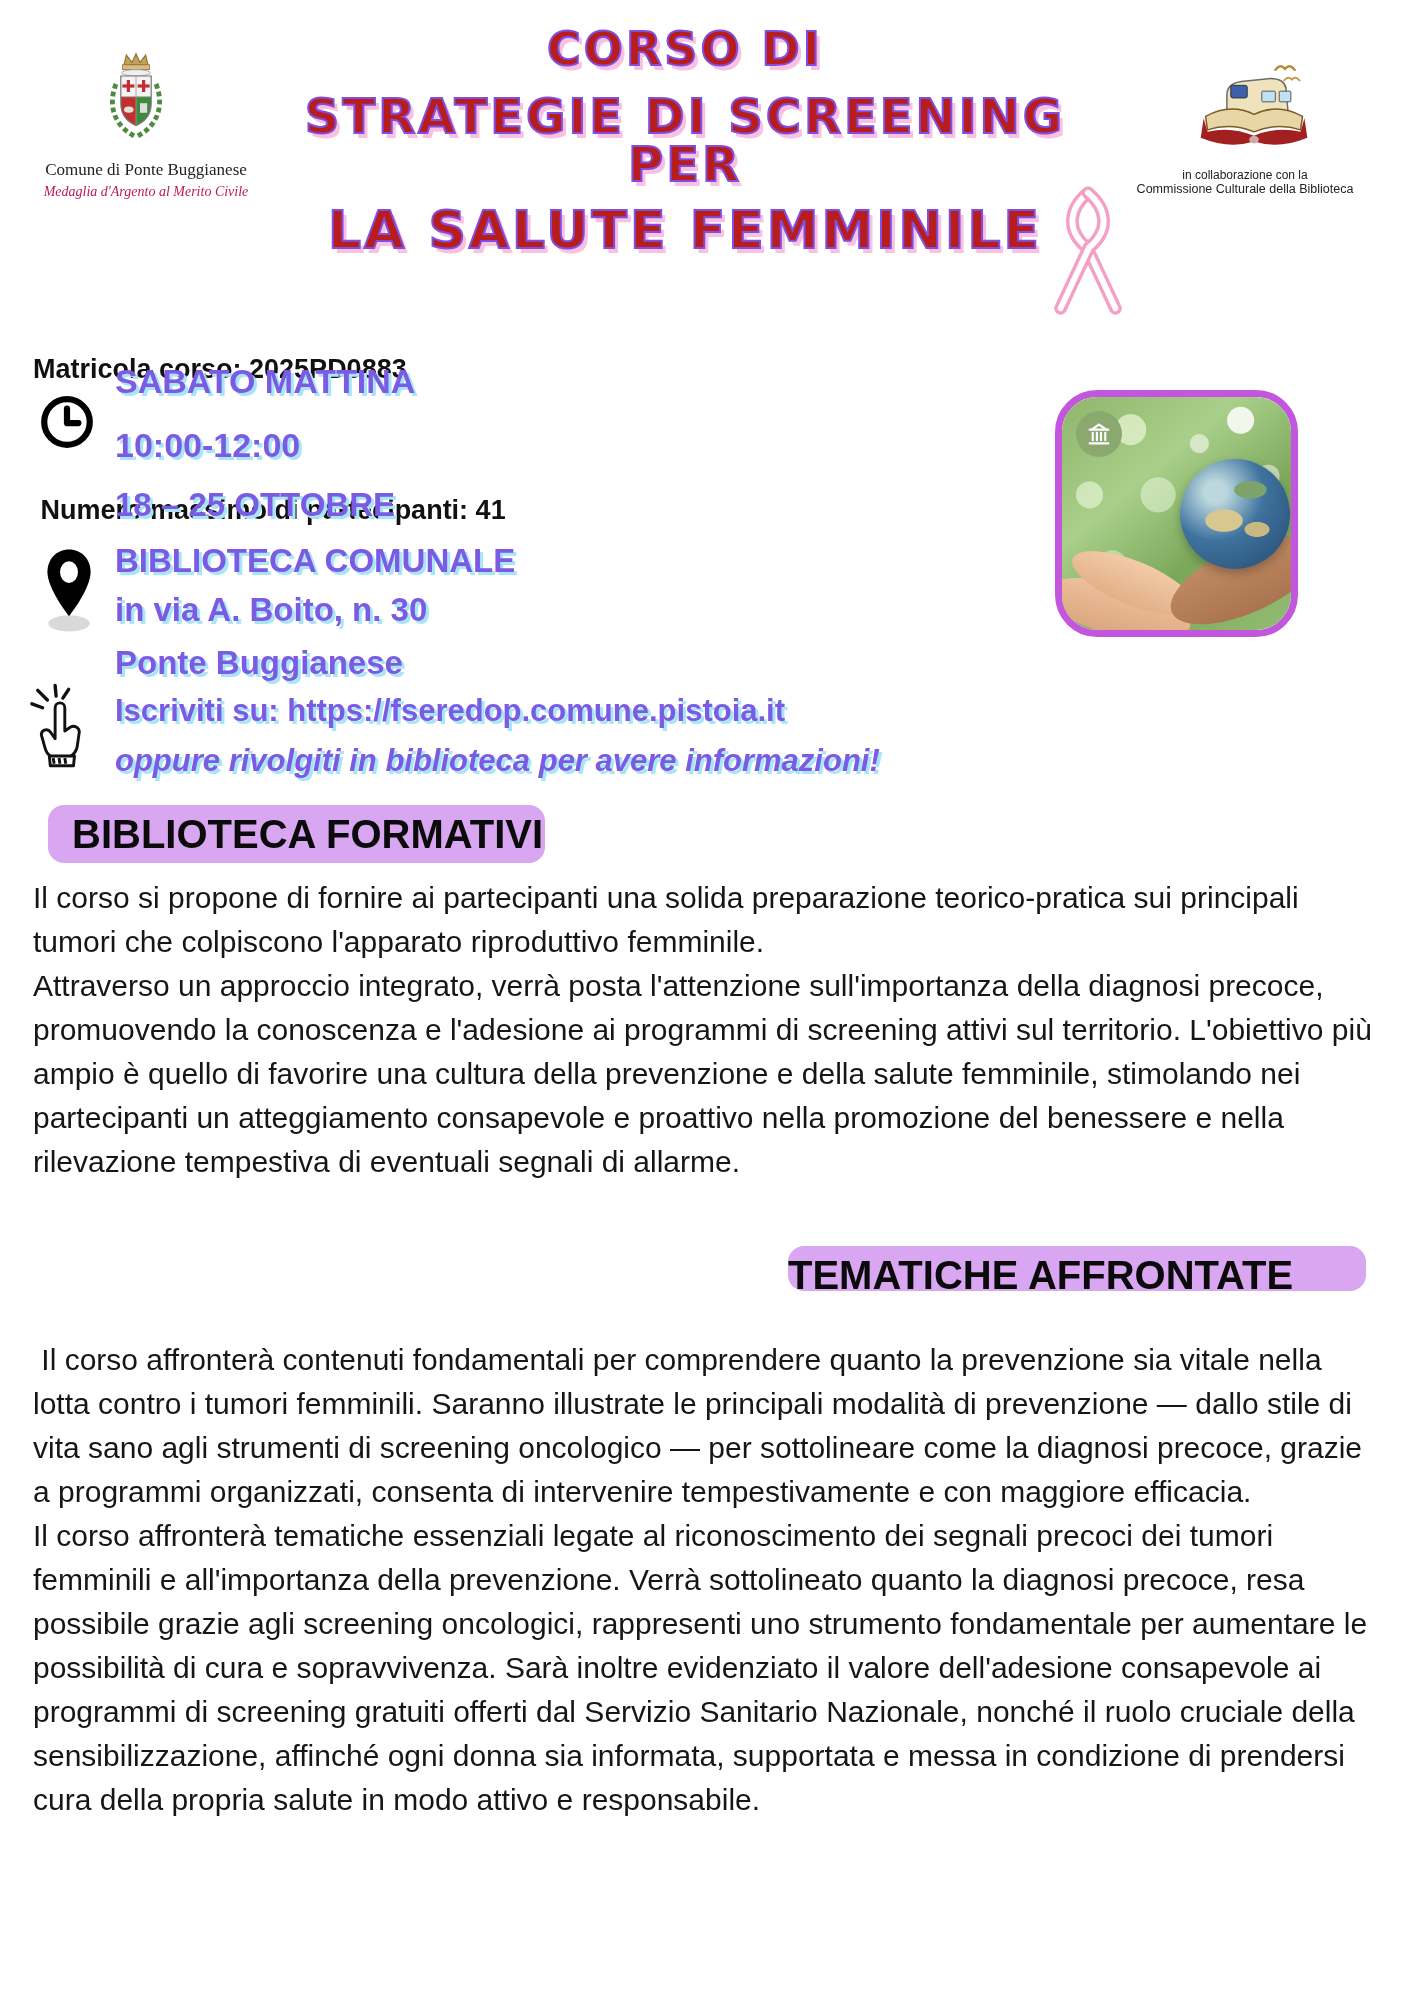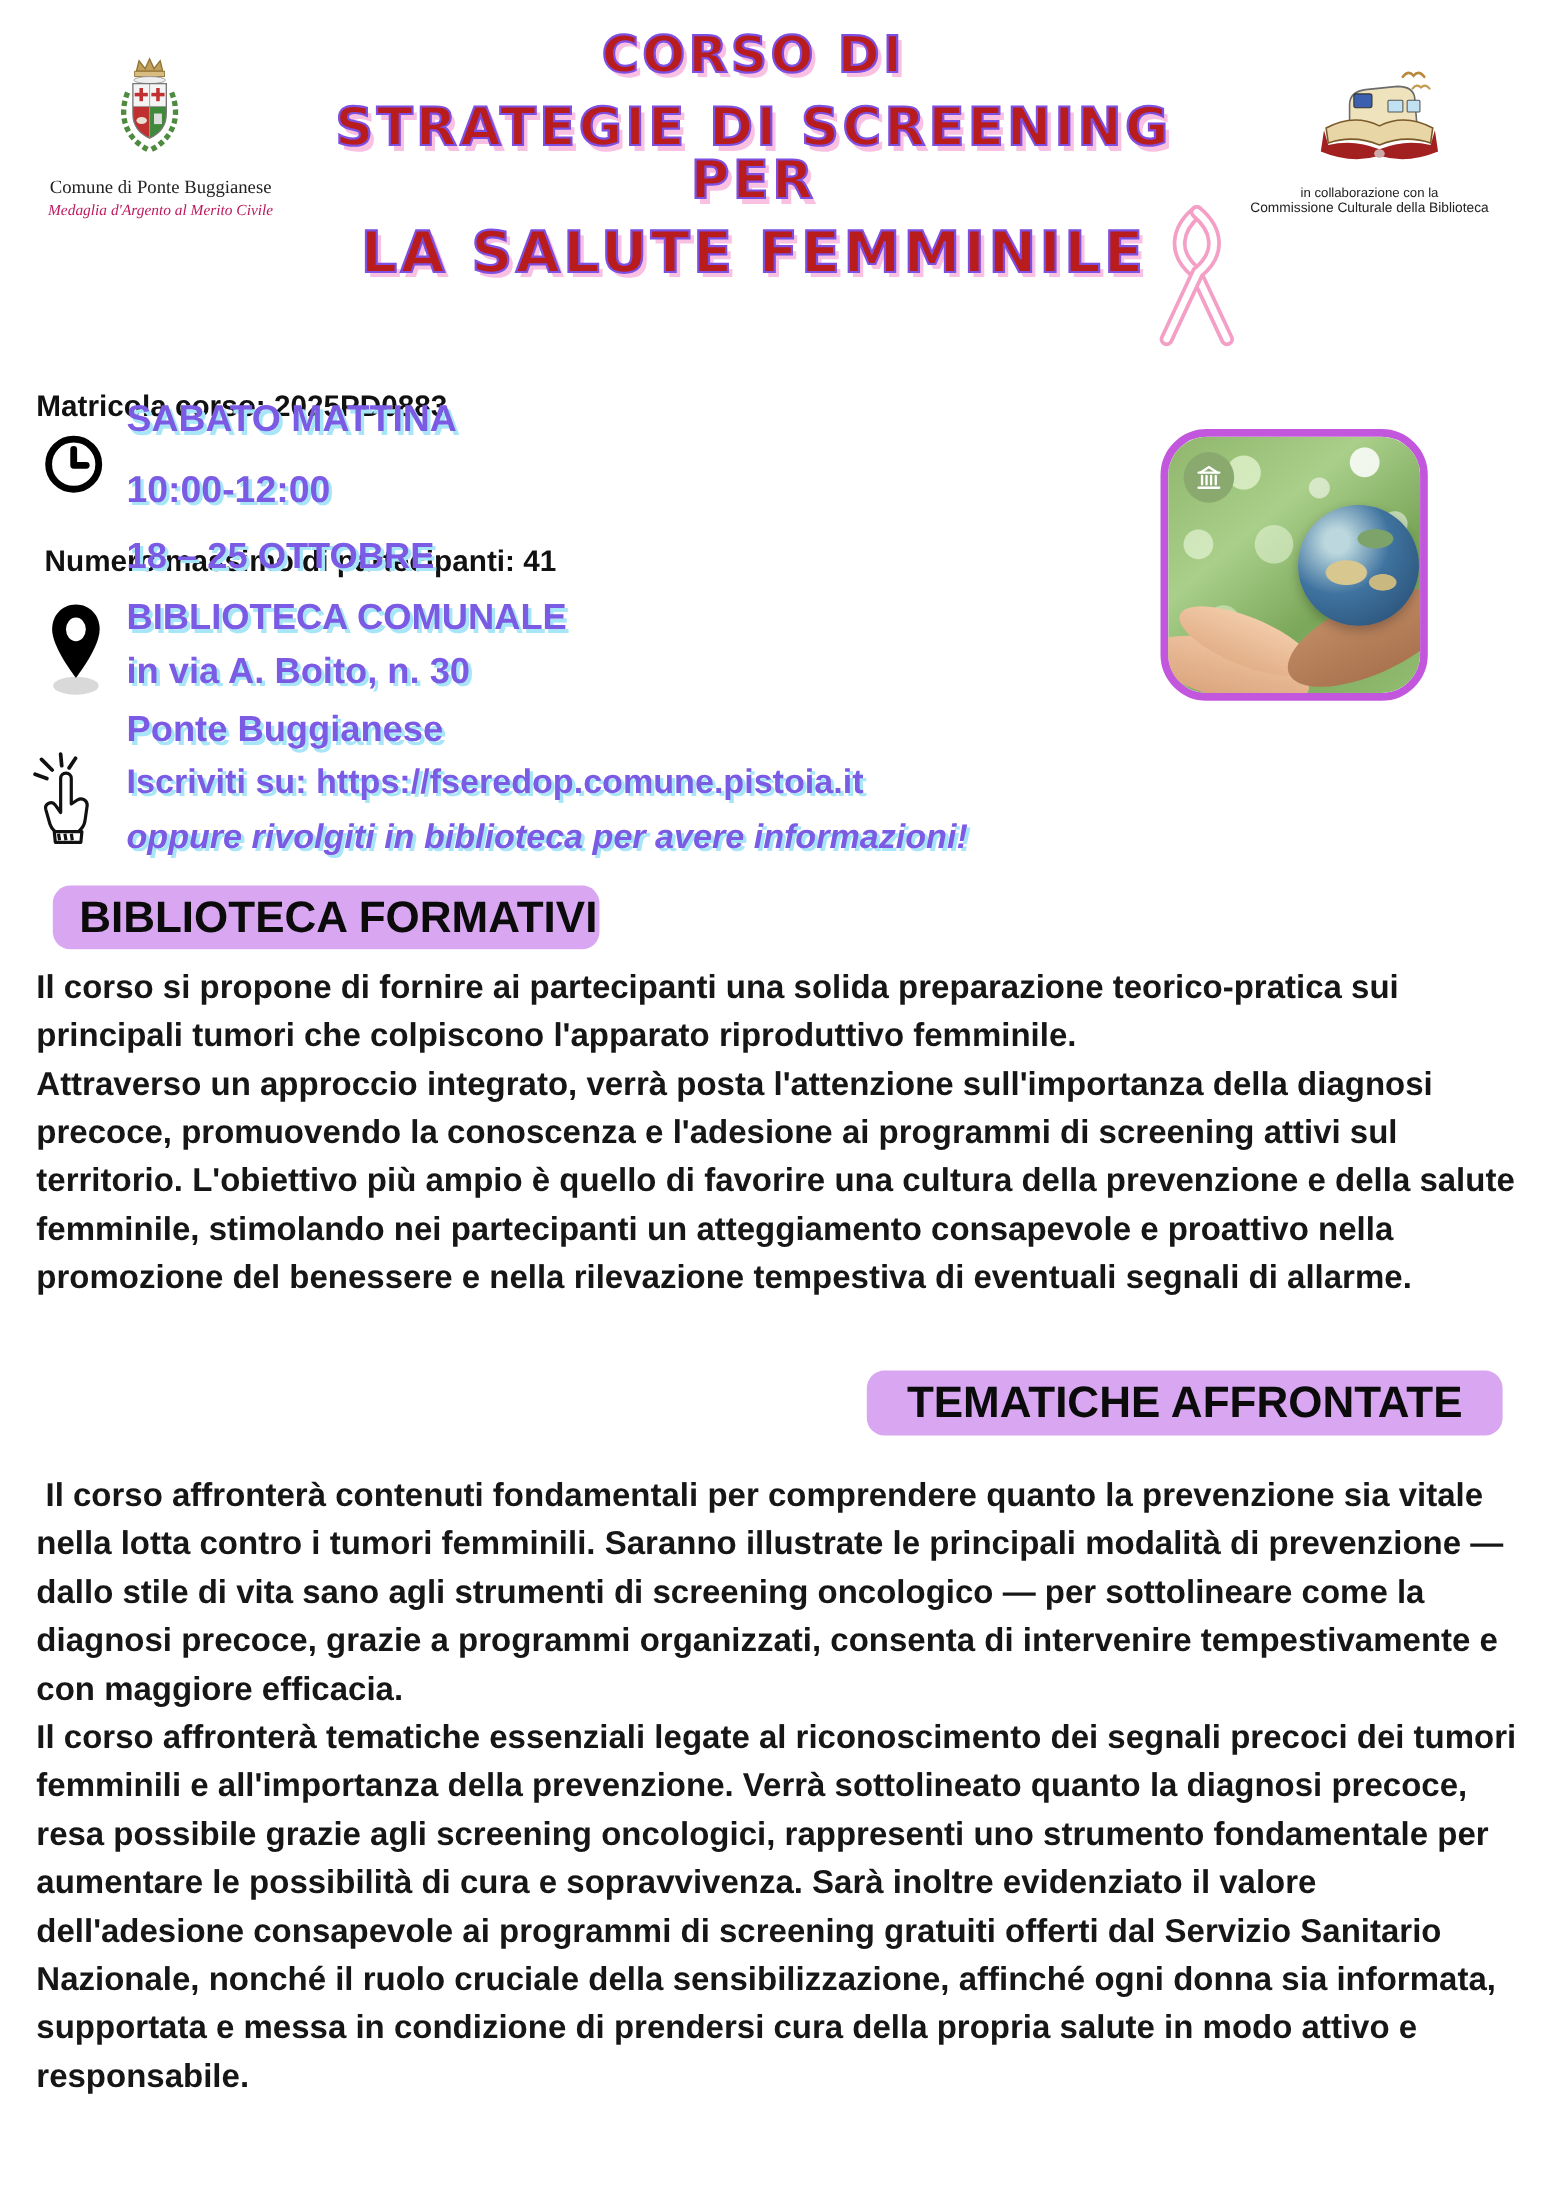--- a/index.html
+++ b/index.html
@@ -82,25 +82,25 @@
   .hand-child2{position:absolute;left:6px;top:164px;width:130px;height:44px;border-radius:50%;
     background:linear-gradient(180deg,#f2cba8,#e2af88);transform:rotate(22deg);}
   .photo-badge{position:absolute;left:14px;top:14px;width:46px;height:46px;border-radius:50%;
     background:#8aa96f;display:flex;align-items:center;justify-content:center;}
   .photo-badge svg{width:30px;height:30px;}
 
   
   .badge{background:#d9a6f2;border-radius:16px;color:#0b0b0b;font-weight:800;
     font-family:"Liberation Sans", sans-serif;font-size:40px;box-sizing:border-box;}
   .badge-obj{left:48px;top:805px;width:497px;height:58px;line-height:58px;padding-left:24px;}
-  .badge-top{left:788px;top:1246px;width:578px;height:59px;line-height:59px;text-align:center;}
+  .badge-top{left:788px;top:1246px;width:578px;height:45px;line-height:59px;}
 
   
   .body-block{left:33px;width:1348px;font-size:30px;line-height:44px;color:#161616;}
-  .body-block p{margin:0;white-space:pre-wrap;font-weight:bold;}
+  .body-block p{margin:0;white-space:pre-wrap;}
   .obj-body{top:876px;}
   .top-body{top:1338px;}
 </style>
 </head>
 <body>
 
 <div class="page">
 
   <svg class="abs crest" viewBox="0 0 90 120">
     <path d="M30 16 l3 -12 7 9 5 -11 5 11 7 -9 3 12 z" fill="#c2a05c" stroke="#8f7435" stroke-width="1.5"></path>

